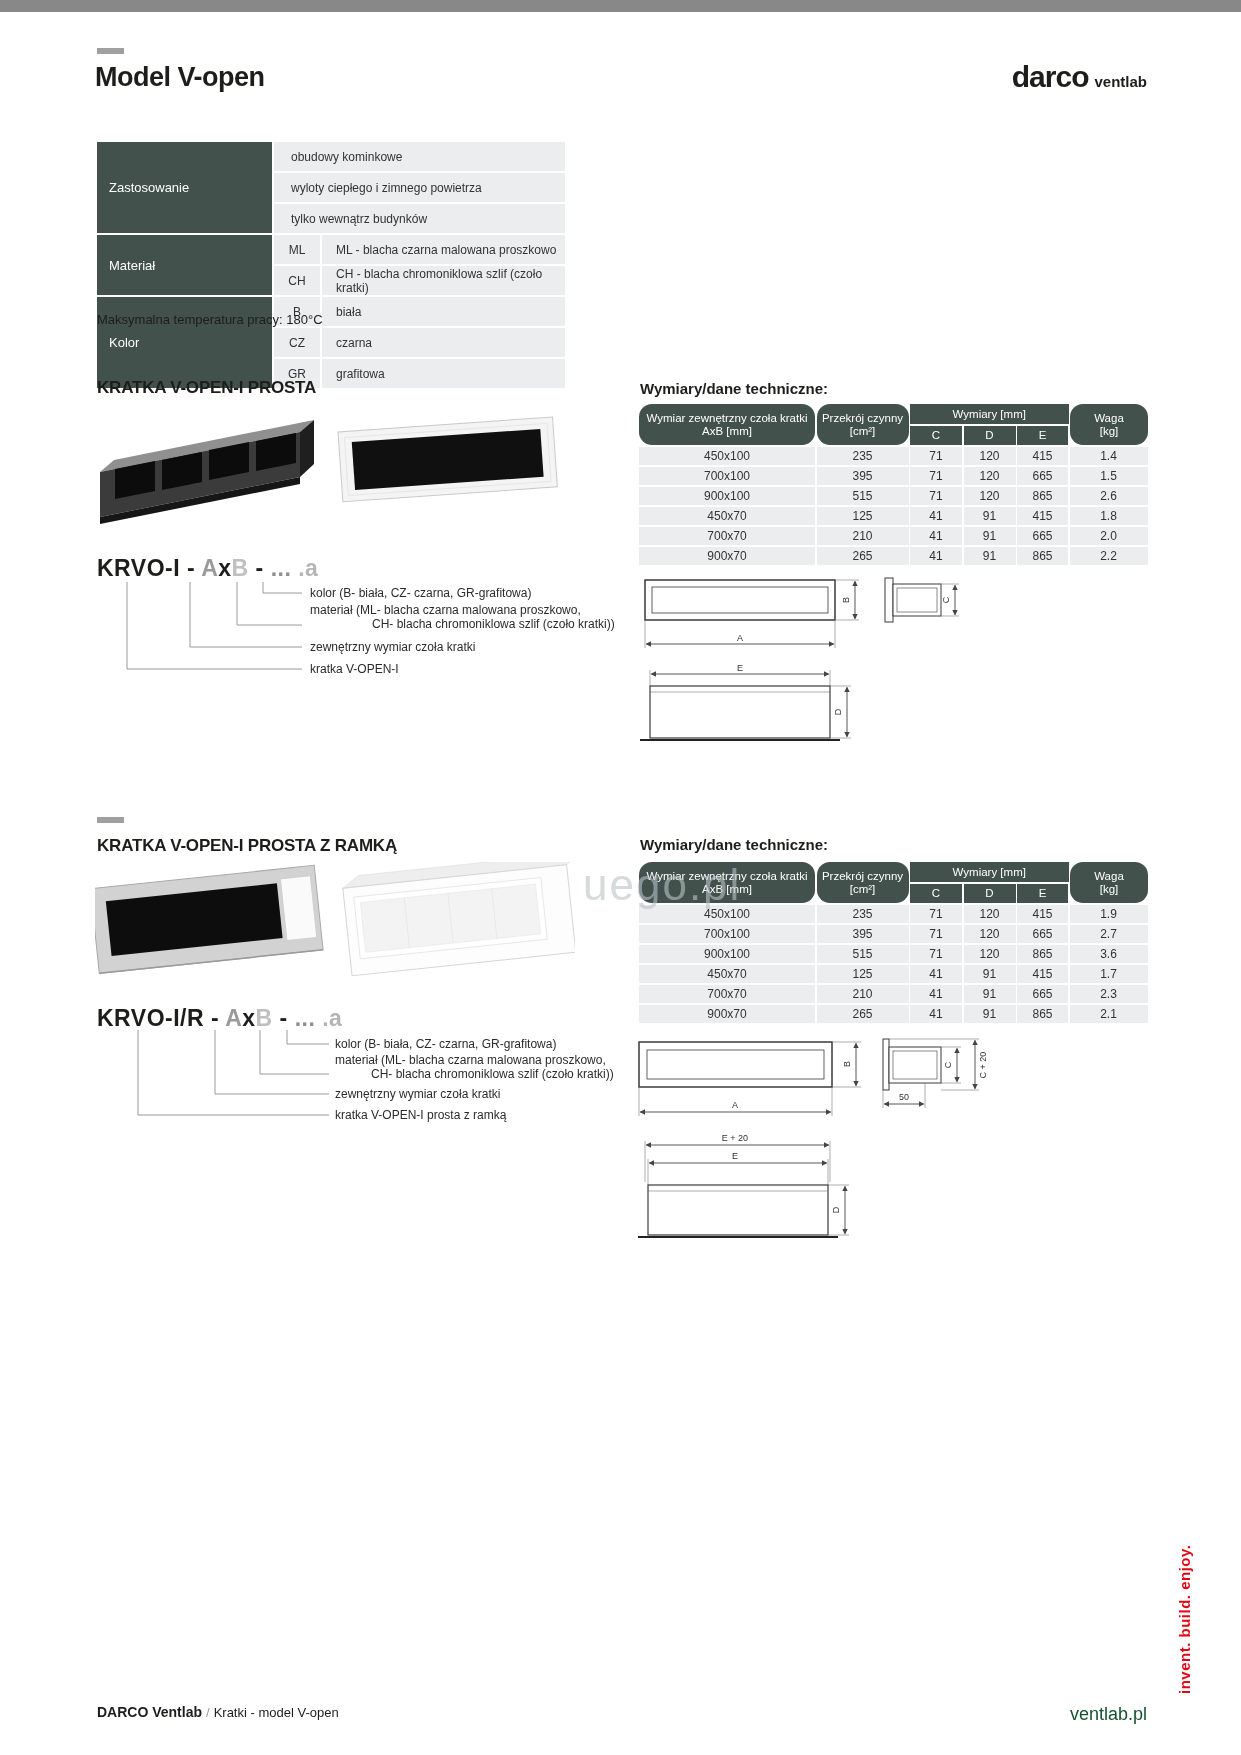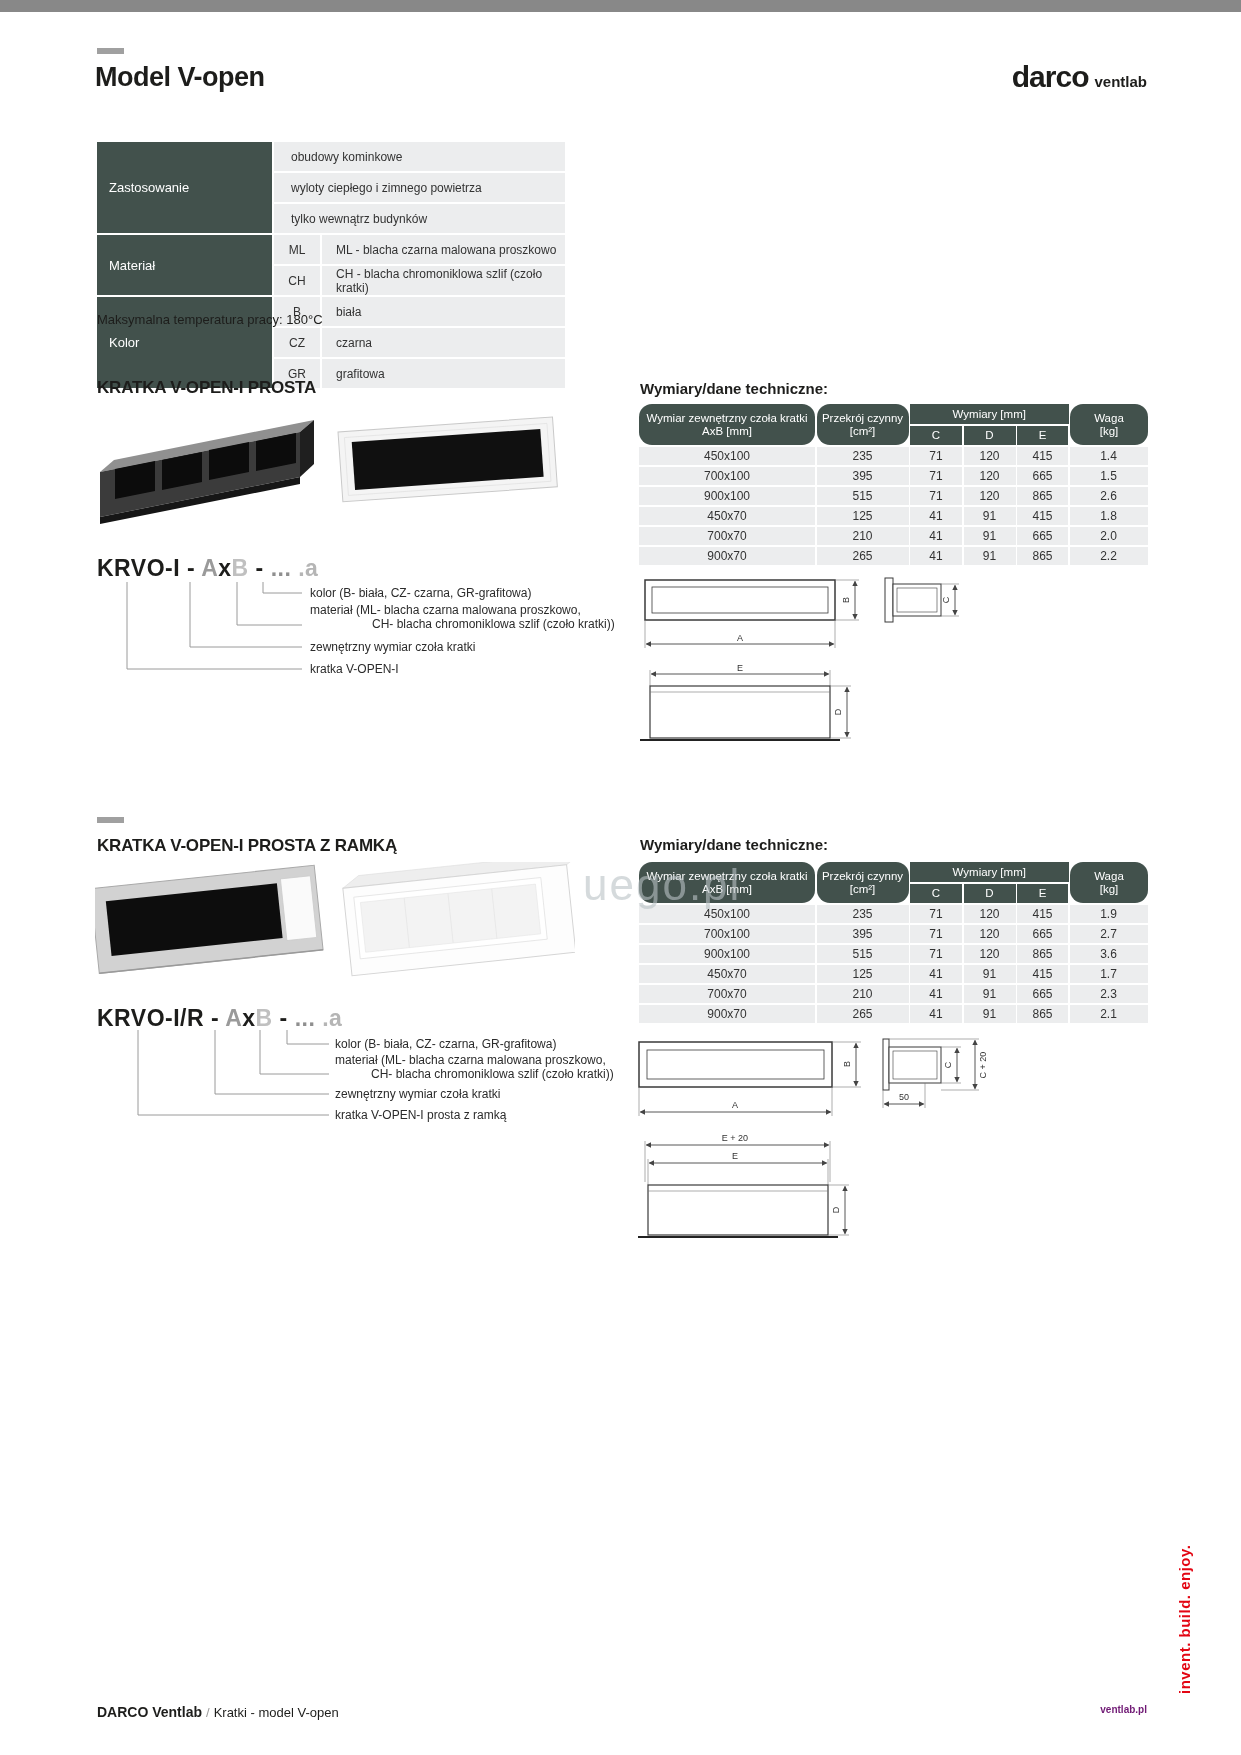--- a/index.html
+++ b/index.html
@@ -49,21 +49,21 @@
   svg text{font-family:"Liberation Sans",sans-serif;font-size:9px;fill:#333;}
   .thin{stroke:#777;stroke-width:0.6;}
   .dimline{stroke:#444;stroke-width:0.9;}
   .obj{stroke:#3a3a3a;fill:#fff;}
 
   .watermark{font-size:44px;color:rgba(185,193,197,0.6);letter-spacing:2px;z-index:10;}
   .tagline{color:#e30613;font-weight:bold;font-size:15px;writing-mode:vertical-rl;transform:rotate(180deg);letter-spacing:0.5px;}
   .footer-left{font-size:13px;}
   .footer-left b{font-size:14px;}
   .footer-sep{color:#9a9a9a;padding:0 4px;}
-  .footer-right{font-size:10px;font-weight:bold;color:#701a75;}
+  .footer-right{font-size:18px;font-weight:normal;color:#14532d;}
 </style>
 </head>
 <body>
 
 <div id="page">
 
   <div class="abs dash" style="left:97px;top:36px;"></div>
   <div class="abs h1" style="left:95px;top:50px;">Model V-open</div>
   <div class="abs brand" style="top:48px;right:94px;">
     <span class="brand-main">darco</span>

